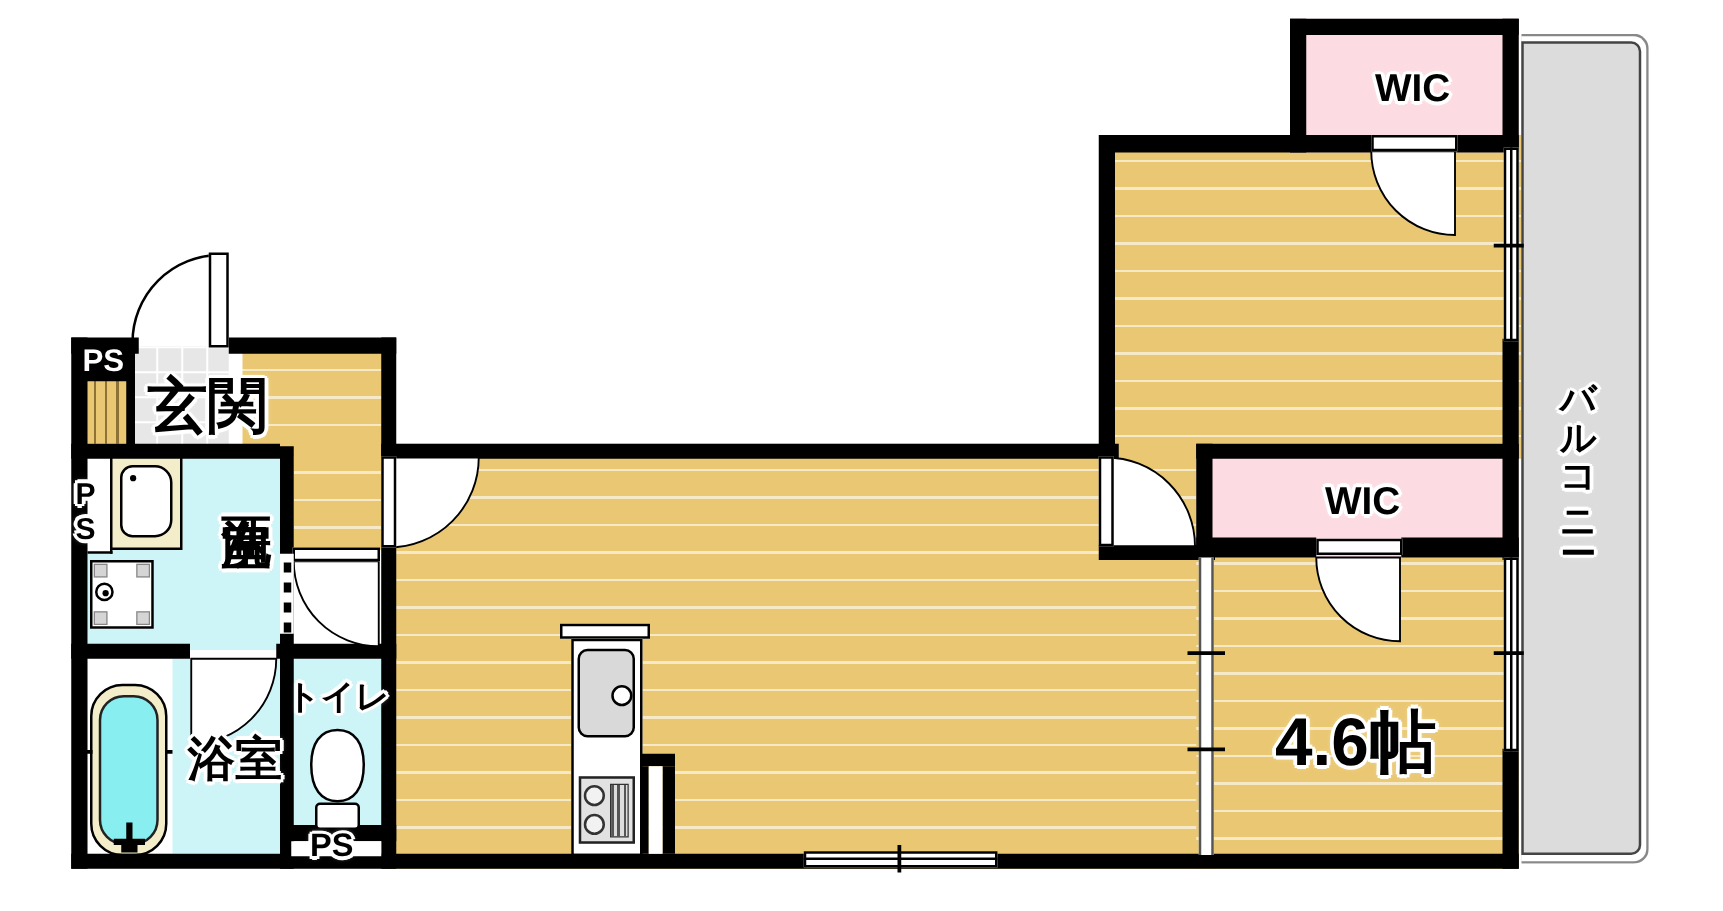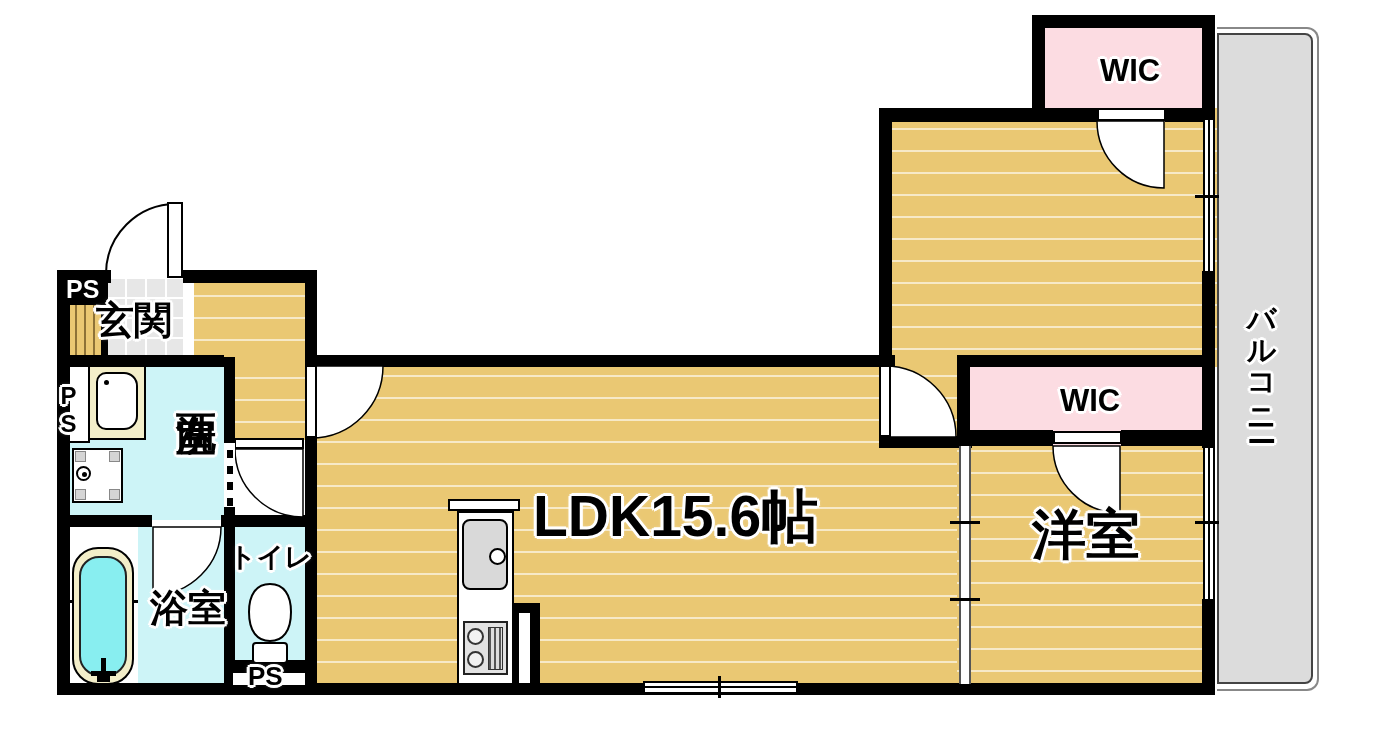--- a/index.html
+++ b/index.html
@@ -154,25 +154,24 @@
 
   <div class="abs whitef" style="left:224px;top:443px;width:11px;height:64px;"></div>
   <div class="abs tick" style="left:227px;top:450px;width:6px;height:8px;"></div>
   <div class="abs tick" style="left:227px;top:466px;width:6px;height:8px;"></div>
   <div class="abs tick" style="left:227px;top:482px;width:6px;height:8px;"></div>
   <div class="abs tick" style="left:227px;top:498px;width:6px;height:8px;"></div>
 
   <div class="abs wall" style="left:60px;top:271px;width:48px;height:34px;"></div>
 
   <div class="olabel" style="left:66px;top:276px;font-size:25px;color:#fff;text-shadow:none;">PS</div>
-  <div class="olabel" style="left:96px;top:301px;font-size:38px;">玄関</div>
+  <div class="olabel" style="left:118px;top:301px;font-size:48px;">玄関</div>
   <div class="olabel vert upright" style="left:55px;top:382px;font-size:24px;letter-spacing:1px;">PS</div>
   <div class="olabel vert upright" style="left:175px;top:382px;font-size:40px;">洗面室</div>
   <div class="olabel" style="left:150px;top:589px;font-size:38px;">浴室</div>
   <div class="olabel" style="left:229px;top:543px;font-size:27px;">トイレ</div>
   <div class="olabel" style="left:248px;top:663px;font-size:26px;">PS</div>
-  <div class="olabel" style="left:533px;top:487px;font-size:57px;">LDK15.6帖</div>
-  <div class="olabel" style="left:1032px;top:506px;font-size:54px;">洋室</div>
+  <div class="olabel" style="left:1020px;top:566px;font-size:54px;">4.6帖</div>
   <div class="olabel" style="left:1100px;top:55px;font-size:31px;">WIC</div>
   <div class="olabel" style="left:1060px;top:385px;font-size:31px;">WIC</div>
   <div class="olabel vert" style="left:1247px;top:286px;font-size:29px;letter-spacing:2px;">バルコニー</div>
 
 </div>
 
 </body></html>

